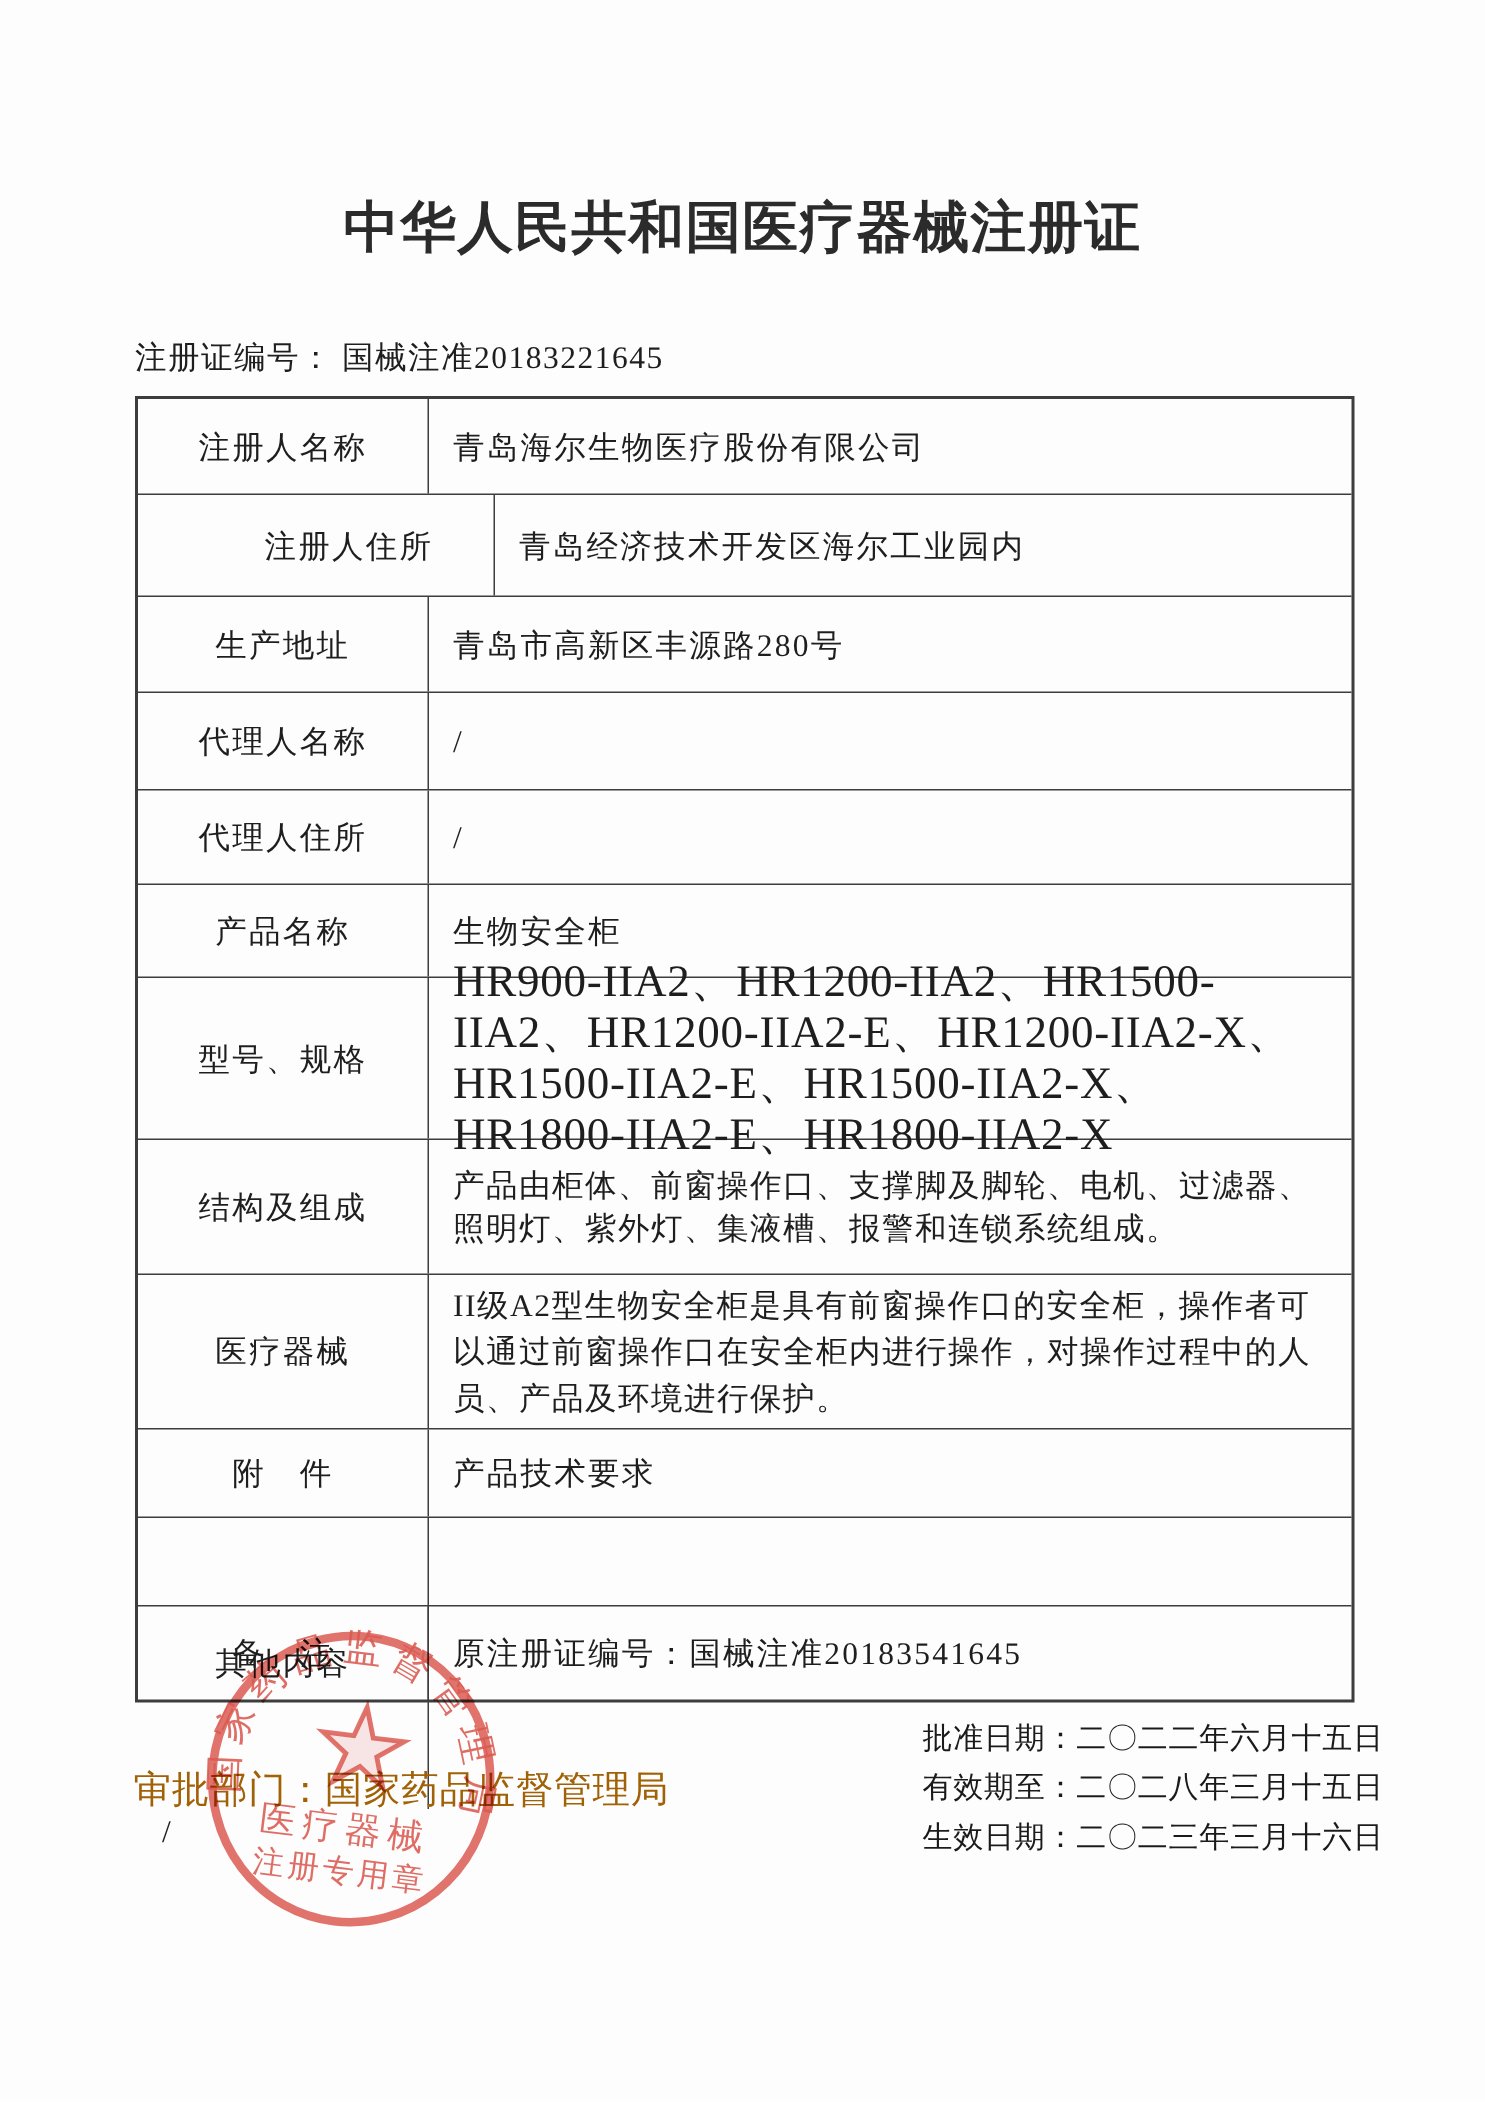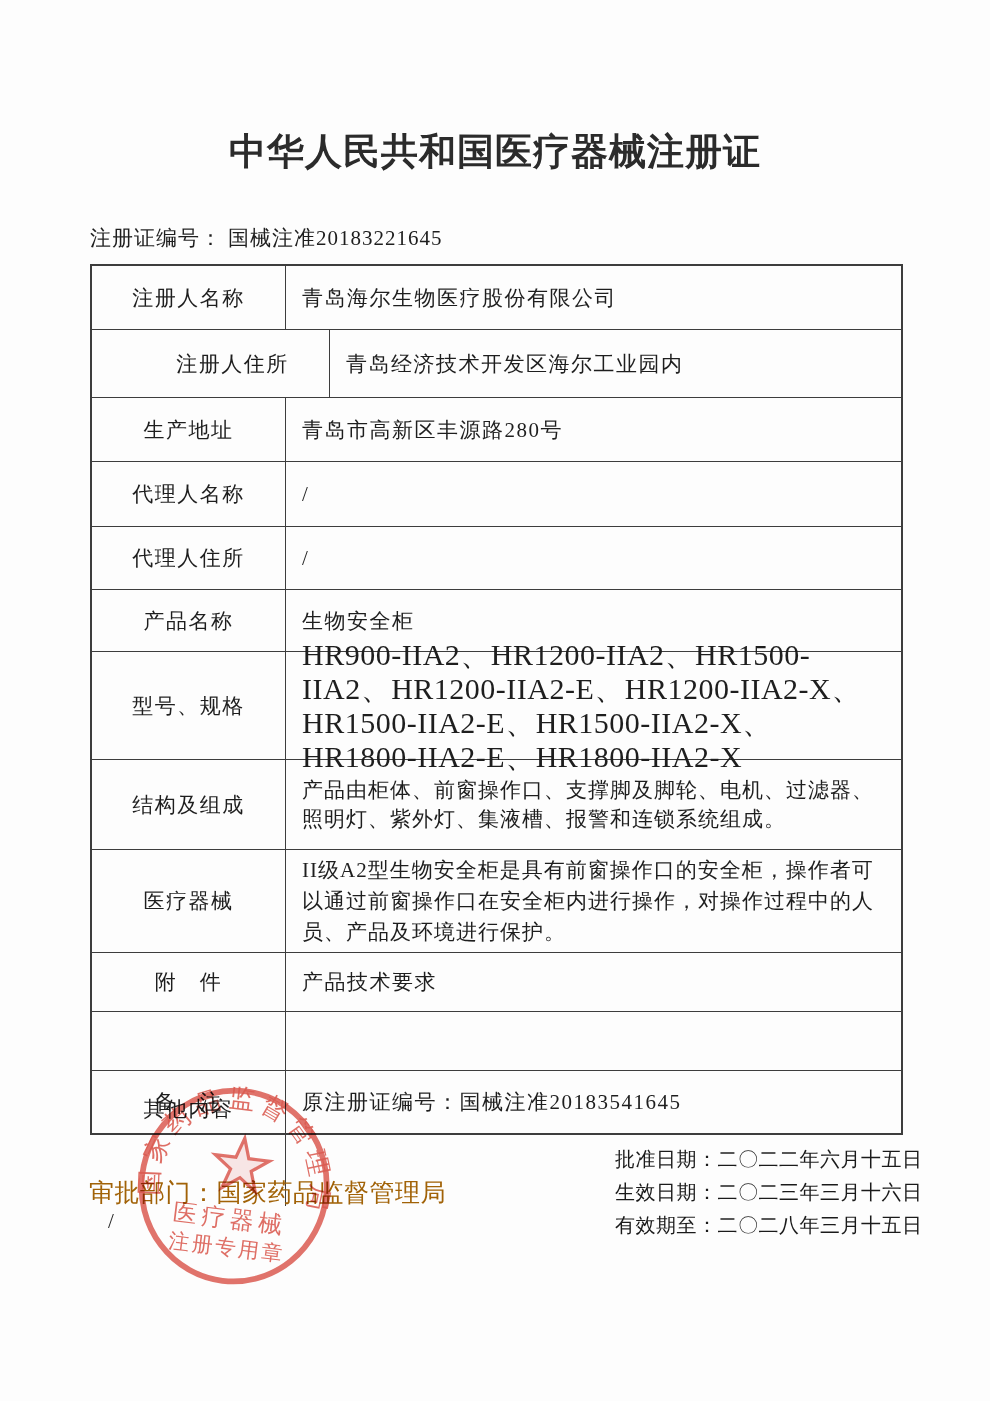--- a/index.html
+++ b/index.html
@@ -137,24 +137,24 @@
 
   <div class="footer-dept">
     <span>审批部门：</span><span>国家药品监督管理局</span>
   </div>
 
   <div class="footer-dates">
     <div class="date-line">
       <span>批准日期：</span><span>二〇二二年六月十五日</span>
     </div>
     <div class="date-line">
-      <span>生效日期：</span><span>二〇二三年三月十六日</span>
+      <span>有效期至：</span><span>二〇二八年三月十五日</span>
     </div>
     <div class="date-line">
-      <span>有效期至：</span><span>二〇二八年三月十五日</span>
+      <span>生效日期：</span><span>二〇二三年三月十六日</span>
     </div>
   </div>
 
   <svg class="seal" viewBox="0 0 220 220" xmlns="http://www.w3.org/2000/svg">
     <g transform="rotate(7 110 110)" fill="none">
       <ellipse cx="110" cy="109" rx="97" ry="100" stroke="#d8493e" stroke-width="6" stroke-opacity="0.85"></ellipse>
       <polygon points="115,58 121.8,78.7 143.5,78.7 125.9,91.6 132.6,112.3 115,99.5 97.4,112.3 104.1,91.6 86.5,78.7 108.2,78.7" fill="#d8493e" fill-opacity="0.14" stroke="#d8493e" stroke-width="3.4" stroke-opacity="0.85" stroke-linejoin="miter"></polygon>
       <path id="seal-arc" d="M 40.7 146 A 80 80 0 1 1 179.3 146" fill="none"></path>
       <text font-size="27" letter-spacing="6" fill="#d8493e" fill-opacity="0.88">
         <textPath href="#seal-arc" startOffset="50%" text-anchor="middle">国家药品监督管理局</textPath>

